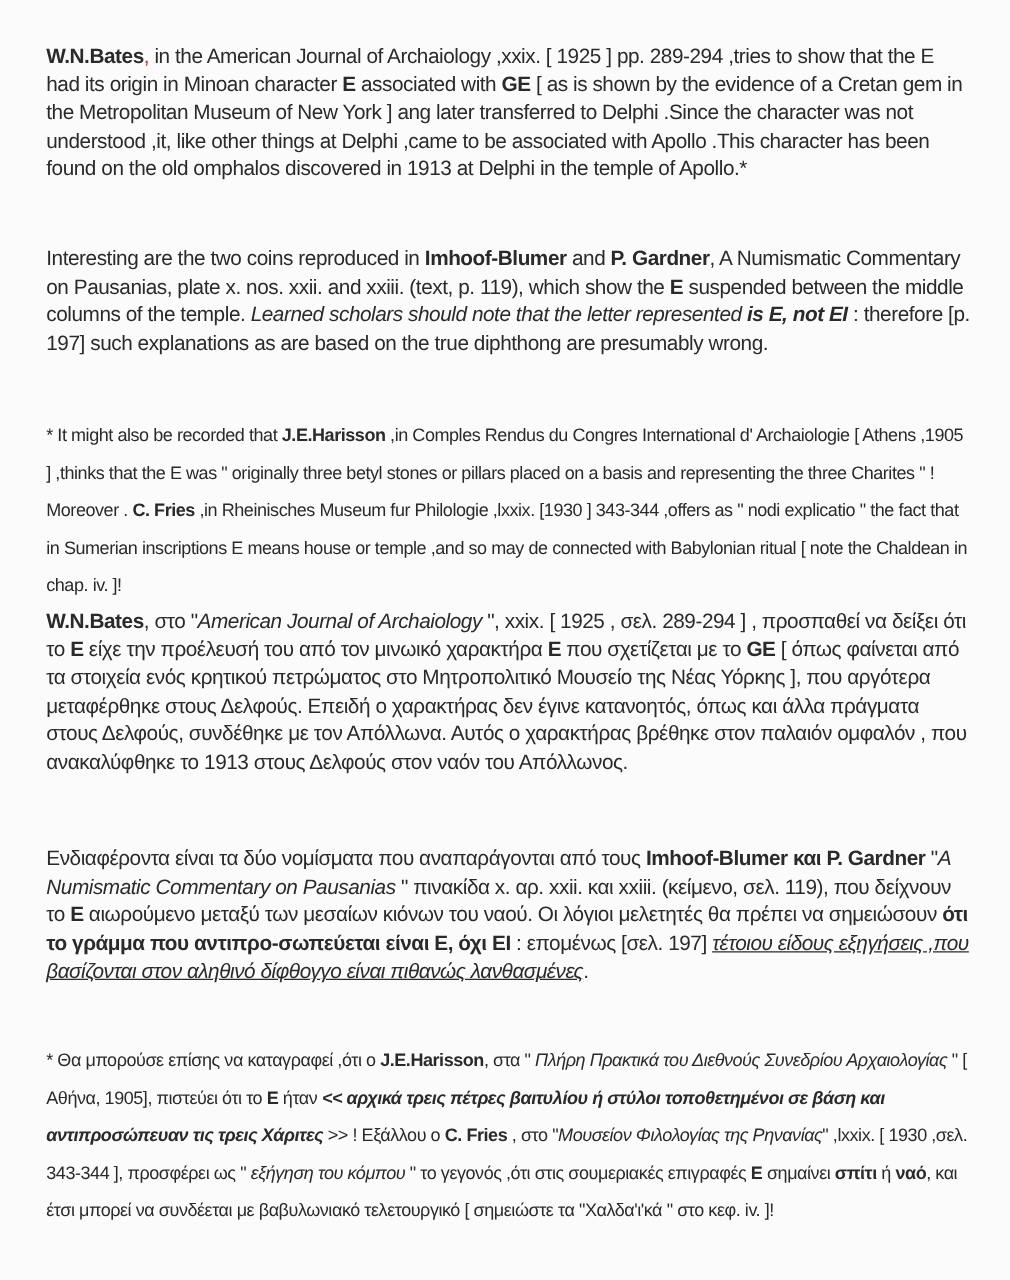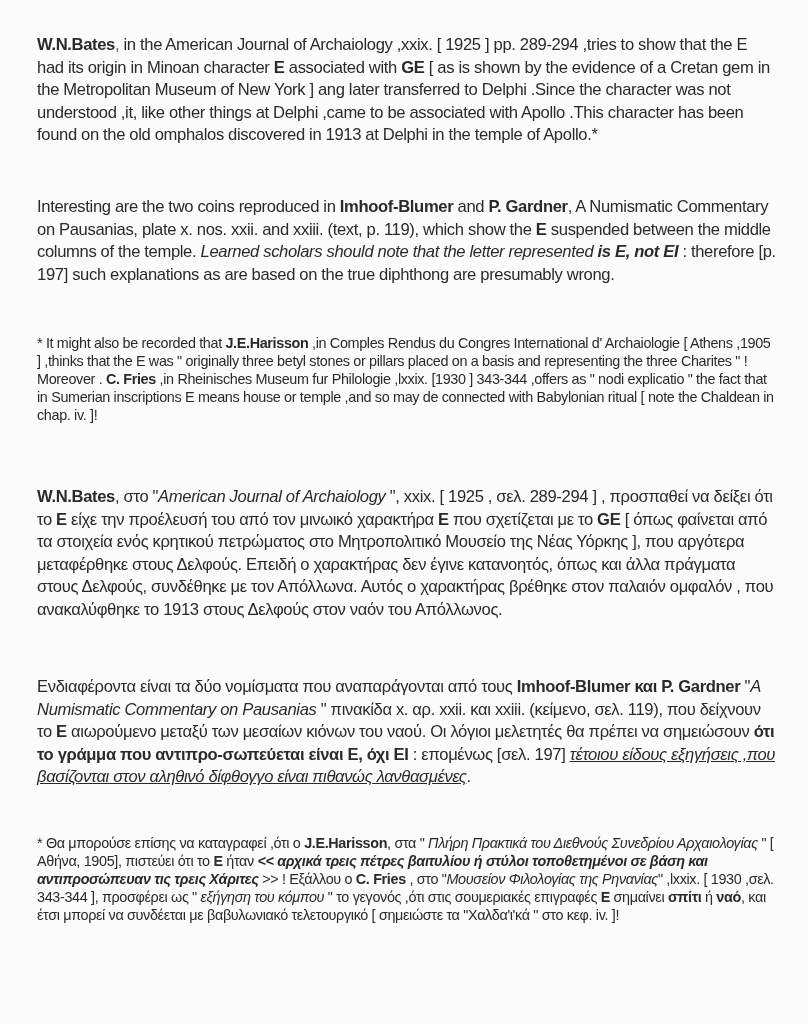--- a/index.html
+++ b/index.html
@@ -4,21 +4,21 @@
 <style>
   html, body { margin: 0; padding: 0; }
   body {
     width: 808px; height: 1024px; background: #fbfbfb; overflow: hidden;
     font-family: "Liberation Sans", "DejaVu Sans", sans-serif;
     color: #2a2a2a;
   }
   .page { position: relative; width: 701px; height: 1024px; text-decoration: underline; }
   .para { position: absolute; left: 37px; width: 740px; margin: 0; }
   .p-main { font-size: 16.6px; line-height: 22.6px; letter-spacing: -0.35px; }
-  .p-note { font-size: 14.4px; line-height: 18px; letter-spacing: -0.35px; }
+  .p-note { font-size: 14.4px; line-height: 30px; letter-spacing: -0.35px; }
   .red { color: #c0392b; }
 </style>
 </head>
 <body>
 
 <div class="page">
   <p class="para p-main" style="top:34px;"><span style="font-weight: bold;">W.N.Bates</span><span class="red" style="color: rgb(192, 57, 43);">,</span><span> in the American Journal of Archaiology ,xxix. [ 1925 ] pp. 289-294 ,tries to show that the E had its origin in Minoan character  </span><span style="font-weight: bold;">E</span><span> associated with </span><span style="font-weight: bold;">GE</span><span> [ as is shown by the evidence of a Cretan gem in the Metropolitan Museum of New York ] ang later transferred to Delphi .Since the character was not understood ,it, like other things at Delphi ,came to be associated with Apollo .This character has been found on the old omphalos discovered in 1913 at Delphi in the temple of Apollo.*</span></p>
   <p class="para p-main" style="top:196px;"><span>Interesting are the two coins reproduced in </span><span style="font-weight: bold;">Imhoof-Blumer</span><span> and </span><span style="font-weight: bold;">P. Gardner</span><span>, A Numismatic Commentary on Pausanias, plate x. nos. xxii. and xxiii. (text, p. 119), which show the </span><span style="font-weight: bold;">E</span><span> suspended between the middle columns of the temple. </span><span style="font-style: italic;">Learned scholars should note that the letter represented </span><span style="font-weight: bold; font-style: italic;">is E, not EI</span><span> : therefore [p. 197] such explanations as are based on the true diphthong are presumably wrong.</span></p>
   <p class="para p-note" style="top:334px;"><span>* It might also be recorded that </span><span style="font-weight: bold;">J.E.Harisson</span><span> ,in Comples Rendus du Congres International d' Archaiologie [ Athens ,1905 ] ,thinks that the E was " originally three betyl stones or pillars placed  on a basis and representing  the three Charites " ! Moreover . </span><span style="font-weight: bold;">C. Fries</span><span> ,in Rheinisches Museum fur Philologie ,lxxix. [1930 ] 343-344 ,offers as " nodi explicatio " the fact  that in Sumerian inscriptions E means house or temple ,and so may de connected with Babylonian ritual [ note the Chaldean in chap. iv. ]!</span></p>
   <p class="para p-main" style="top:486px;"><span style="font-weight: bold;">W.N.Bates</span><span>, στο "</span><span style="font-style: italic;">American Journal of Archaiology</span><span> ", xxix. [ 1925 , σελ. 289-294 ] , προσπαθεί να δείξει ότι το </span><span style="font-weight: bold;">E</span><span> είχε την προέλευσή του από τον μινωικό χαρακτήρα </span><span style="font-weight: bold;">E</span><span> που σχετίζεται με το </span><span style="font-weight: bold;">GE</span><span>  [ όπως φαίνεται από τα στοιχεία ενός κρητικού πετρώματος στο Μητροπολιτικό Μουσείο της Νέας Υόρκης ], που αργότερα μεταφέρθηκε στους Δελφούς. Επειδή ο χαρακτήρας δεν έγινε κατανοητός, όπως και άλλα πράγματα στους Δελφούς, συνδέθηκε με τον Απόλλωνα. Αυτός ο χαρακτήρας βρέθηκε στον παλαιόν ομφαλόν , που ανακαλύφθηκε το 1913 στους Δελφούς στον ναόν του Απόλλωνος.</span></p>

